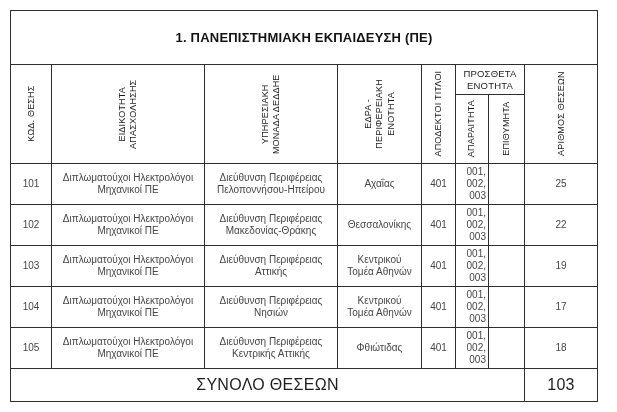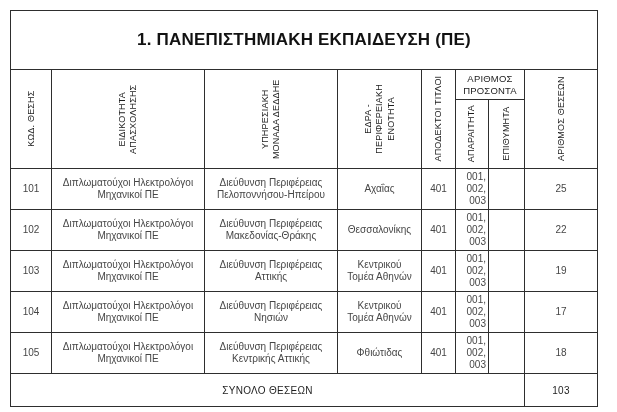--- a/index.html
+++ b/index.html
@@ -23,21 +23,21 @@
     vertical-align: middle;
     text-align: center;
     overflow: hidden;
   }
 
   
   .title-row td {
     height: 38px;
     text-align: left;
     padding: 19px 12px;
-    font-size: 17px;
+    font-size: 13px;
     font-weight: bold;
     color: #121212;
     letter-spacing: 0.2px;
   }
 
   
   th { font-weight: normal; font-size: 9px; color: #1c1c1c; letter-spacing: 0.2px; }
   .vwrap { display: flex; align-items: center; justify-content: center; width: 100%; }
   .vwrap.full { height: 98px; }
   .vwrap.sub  { height: 66px; }
@@ -53,21 +53,21 @@
   th.group { height: 30px; font-size: 9.5px; padding: 2px; line-height: 1.25; }
 
   
   tr.row td { font-size: 10px; line-height: 1.25; padding: 2px 6px; color: #464646; height: 41px; }
   tr.row td.c-spec { padding: 2px 10px; margin-top: 20px; }
   tr.row td.c-seat { padding: 2px 9px; }
   tr.row td.c-codes { padding: 2px 2px; line-height: 1.2; text-align: right; }
   tr.row.last td { height: 37px; }
 
   
-  tr.total-row td { height: 33px; font-size: 10px; color: #1e1e1e; letter-spacing: 0.3px; }
+  tr.total-row td { height: 33px; font-size: 16px; color: #1e1e1e; letter-spacing: 0.3px; }
 </style>
 </head>
 <body>
 
 <div class="sheet">
   <table class="doc">
     <colgroup>
       <col style="width:41px">
       <col style="width:153px">
       <col style="width:133px">
@@ -102,21 +102,21 @@
       <th rowspan="2">
         <div class="vwrap full">
           <span class="vtext w-full">ΕΔΡΑ - ΠΕΡΙΦΕΡΕΙΑΚΗ ΕΝΟΤΗΤΑ</span>
         </div>
       </th>
       <th rowspan="2">
         <div class="vwrap full">
           <span class="vtext w-full">ΑΠΟΔΕΚΤΟΙ ΤΙΤΛΟΙ</span>
         </div>
       </th>
-      <th colspan="2" class="group">ΑΡΙΘΜΟΣ ΠΡΟΣΟΝΤΑ</th>
+      <th colspan="2" class="group">ΠΡΟΣΘΕΤΑ ΕΝΟΤΗΤΑ</th>
       <th rowspan="2">
         <div class="vwrap full">
           <span class="vtext w-full">ΑΡΙΘΜΟΣ ΘΕΣΕΩΝ</span>
         </div>
       </th>
     </tr>
 
     <tr>
       <th>
         <div class="vwrap sub">

